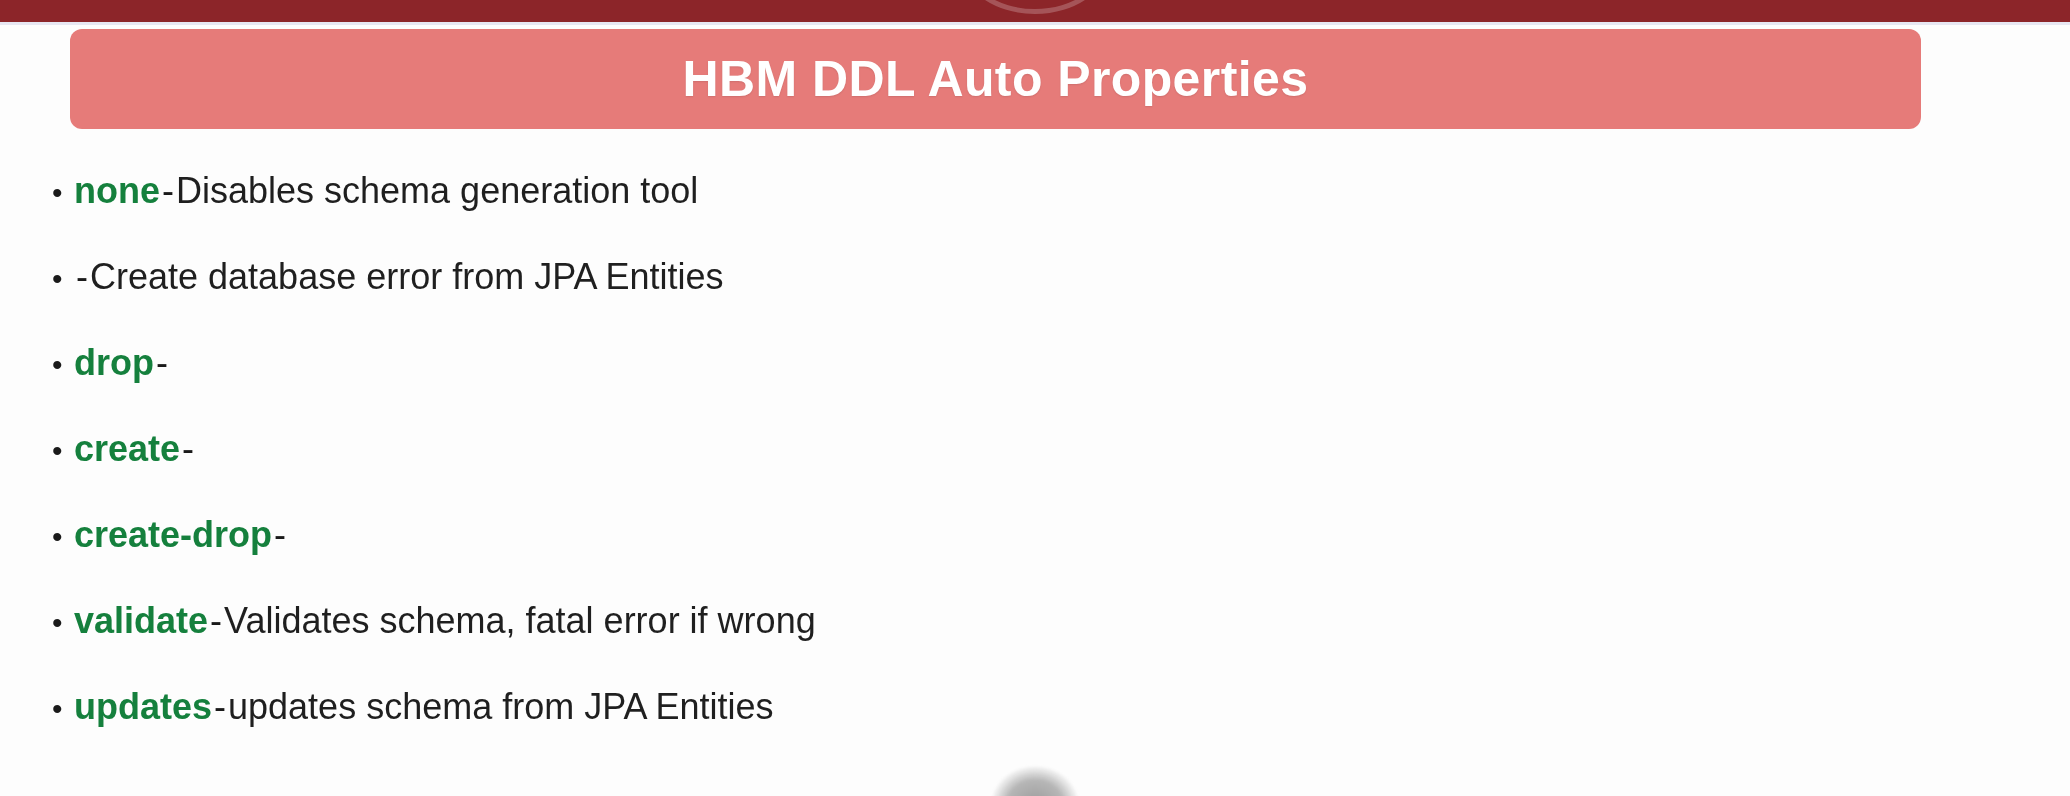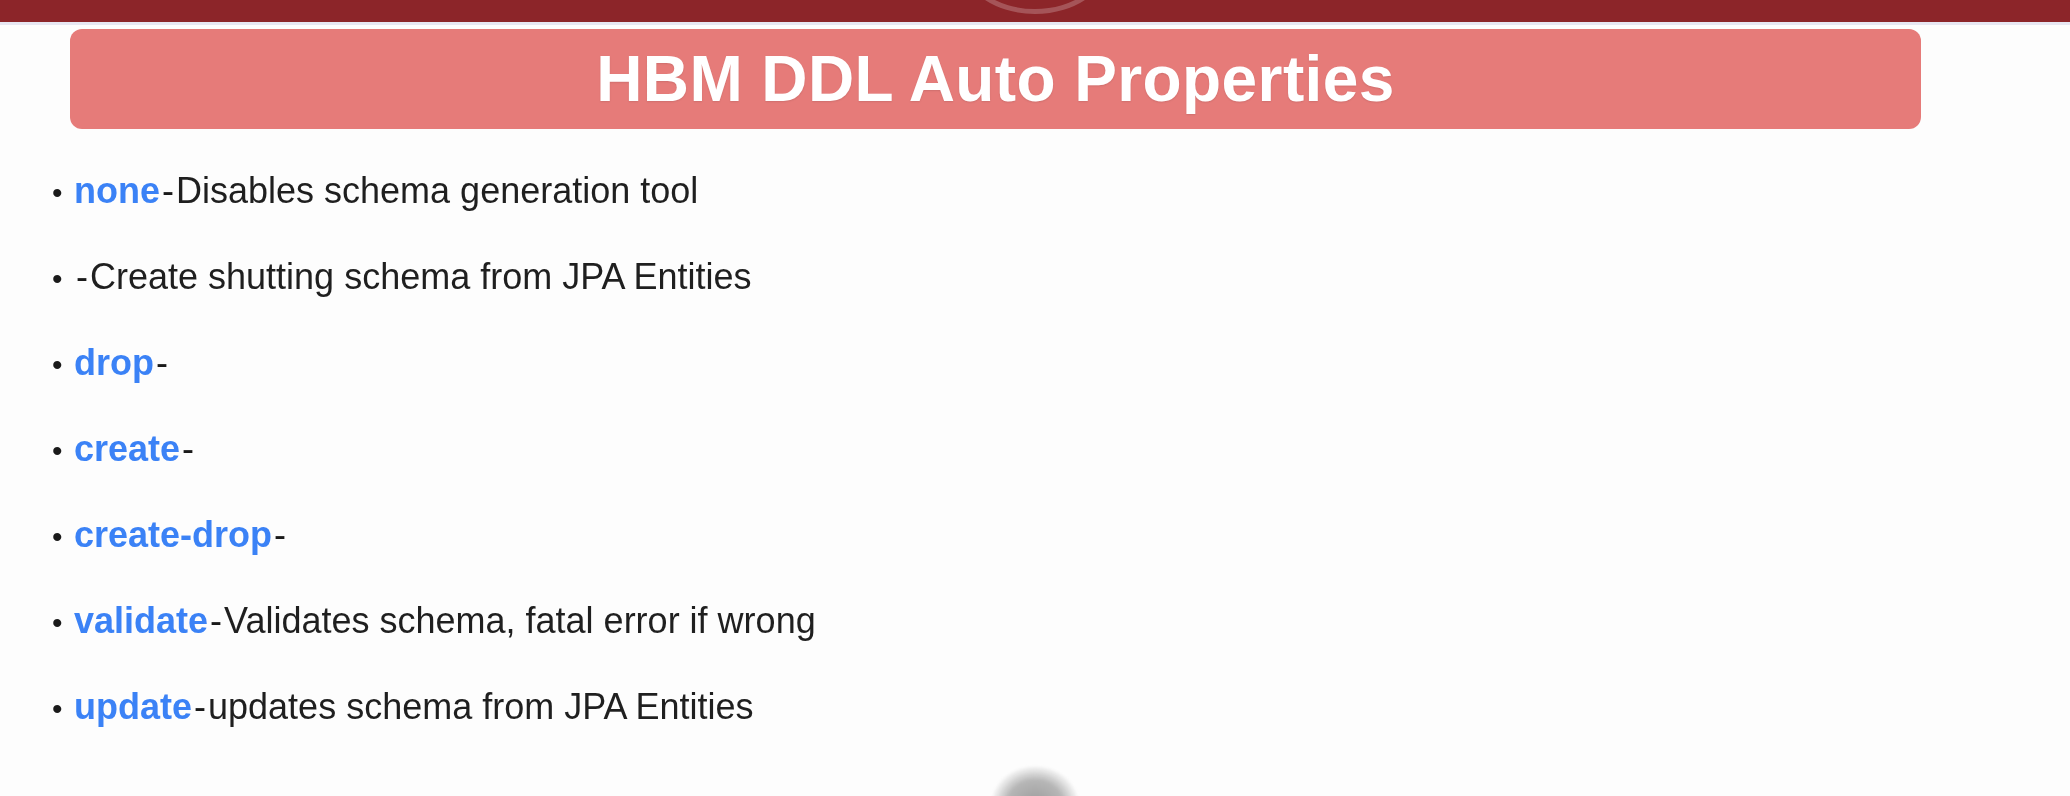--- a/index.html
+++ b/index.html
@@ -49,21 +49,21 @@
     width: 1851px;
     height: 100px;
     background: #e67b79;
     border-radius: 12px;
     display: flex;
     align-items: center;
     justify-content: center;
   }
   #title-banner .title-text {
     color: #ffffff;
-    font-size: 64px;
+    font-size: 50px;
     font-weight: bold;
     letter-spacing: 0.4px;
     text-shadow: 0 1px 2px rgba(0,0,0,0.10);
     white-space: nowrap;
   }
   
   #bullet-list {
     position: absolute;
     left: 52px;
     top: 170px;
@@ -79,21 +79,21 @@
   }
   .bullet-dot {
     width: 22px;
     flex: 0 0 22px;
     font-size: 30px;
     line-height: 1;
     color: #1a1a1a;
   }
   .bullet-key {
     font-weight: bold;
-    color: #3b82f6;
+    color: #15803d;
   }
   .bullet-sep {
     padding: 0 2px;
     color: #1a1a1a;
   }
   .bullet-desc {
     font-weight: normal;
     color: #1f1f1f;
   }
   
@@ -127,21 +127,21 @@
     <div class="bullet-row">
       <span class="bullet-dot">•</span>
       <span class="bullet-key">none</span>
       <span class="bullet-sep">-</span>
       <span class="bullet-desc">Disables schema generation tool</span>
     </div>
 
     <div class="bullet-row">
       <span class="bullet-dot">•</span>
       <span class="bullet-sep">-</span>
-      <span class="bullet-desc">Create shutting schema from JPA Entities</span>
+      <span class="bullet-desc">Create database error from JPA Entities</span>
     </div>
 
     <div class="bullet-row">
       <span class="bullet-dot">•</span>
       <span class="bullet-key">drop</span>
       <span class="bullet-sep">-</span>
     </div>
 
     <div class="bullet-row">
       <span class="bullet-dot">•</span>
@@ -157,21 +157,21 @@
 
     <div class="bullet-row">
       <span class="bullet-dot">•</span>
       <span class="bullet-key">validate</span>
       <span class="bullet-sep">-</span>
       <span class="bullet-desc">Validates schema, fatal error if wrong</span>
     </div>
 
     <div class="bullet-row">
       <span class="bullet-dot">•</span>
-      <span class="bullet-key">update</span>
+      <span class="bullet-key">updates</span>
       <span class="bullet-sep">-</span>
       <span class="bullet-desc">updates schema from JPA Entities</span>
     </div>
 
   </div>
 
   <div id="bottom-artifact"></div>
 
 </div>
 

